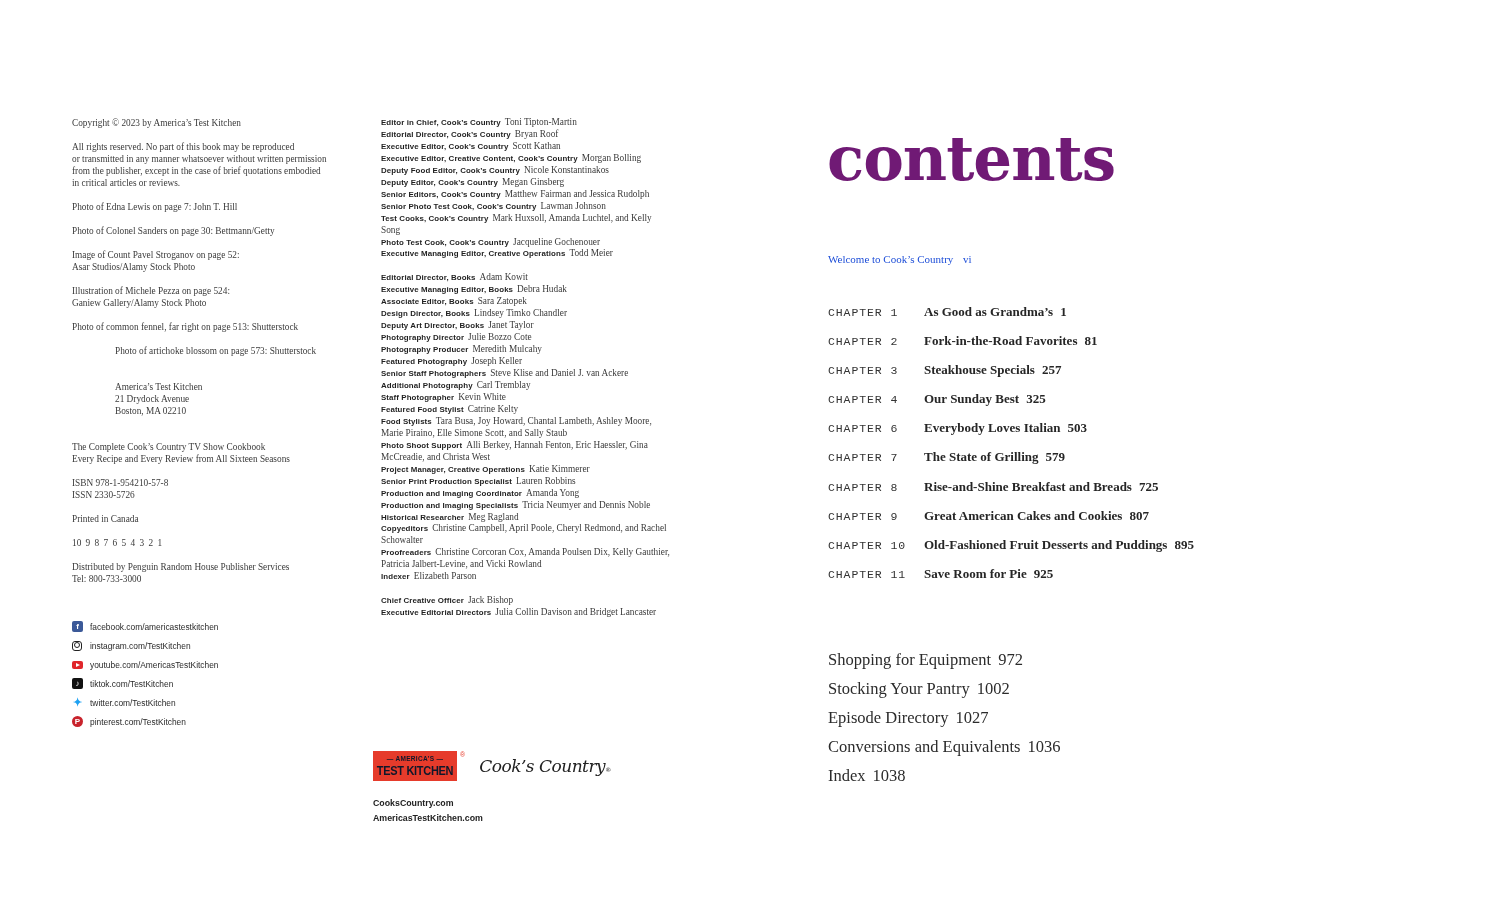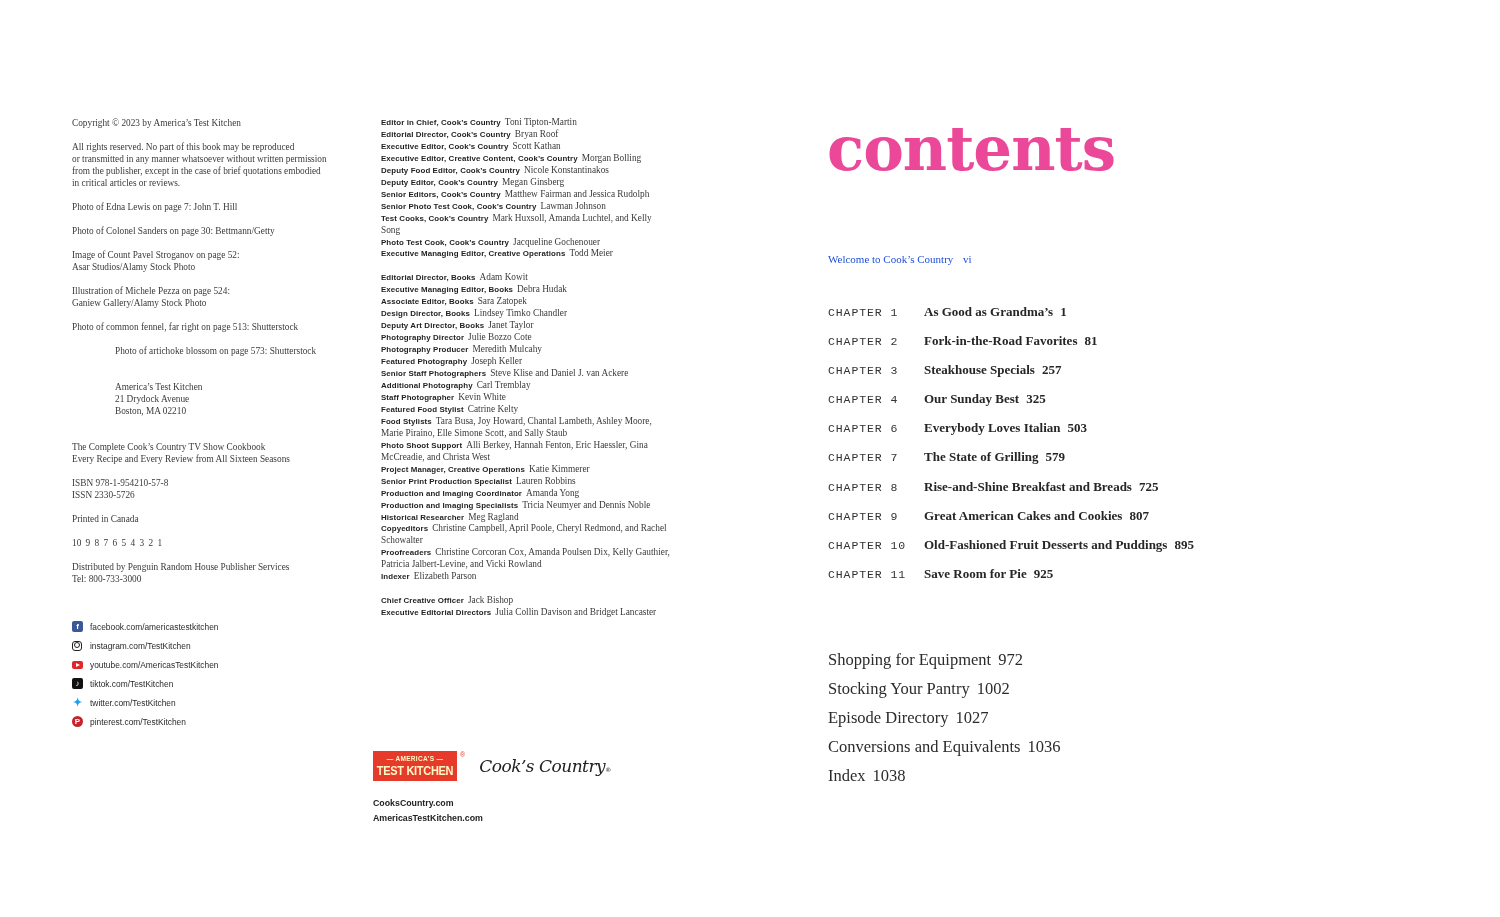--- a/index.html
+++ b/index.html
@@ -23,21 +23,21 @@
   .ic-pi { background: #c8232c; border-radius: 50%; }
 
   
   #col-credits { position: absolute; left: 373px; top: 117px; width: 300px; font-size: 9.3px; line-height: 11.95px; color: #3a3a3a; }
   .credit { margin: 0; padding-left: 8px; }
   .credit .role { font-family: "Liberation Sans", sans-serif; font-weight: bold; font-size: 7.9px; color: #1f1f1f; margin-right: 4px; letter-spacing: 0.1px; }
   .credit .names { font-family: "Liberation Serif", serif; font-size: 9.3px; color: #3a3a3a; }
   .credit-group { margin-bottom: 12px; }
 
   #logos { position: absolute; left: 373px; top: 751px; display: flex; align-items: center; }
-  #atk-logo { width: 84px; height: 30px; background: #e63b2b; color: #fef9c3; display: flex; flex-direction: column; align-items: center; justify-content: center; font-family: "Liberation Sans", sans-serif; font-weight: bold; line-height: 1; }
+  #atk-logo { width: 84px; height: 30px; background: #e63b2b; color: #0f172a; display: flex; flex-direction: column; align-items: center; justify-content: center; font-family: "Liberation Sans", sans-serif; font-weight: bold; line-height: 1; }
   #atk-logo .top { font-size: 6.5px; letter-spacing: 0.3px; }
   #atk-logo .bottom { font-size: 11px; letter-spacing: -0.3px; margin-top: 2px; transform: scaleY(1.15); }
   .reg { font-family: "Liberation Sans", sans-serif; font-size: 7px; color: #e63b2b; align-self: flex-start; margin-left: 3px; }
   #cc-logo { font-family: "DejaVu Serif", serif; font-style: italic; font-size: 17px; color: #222; margin-left: 14px; letter-spacing: -0.5px; }
   #cc-logo .reg2 { font-size: 6px; color: #222; font-style: normal; }
 
   #web-links { position: absolute; left: 373px; top: 796px; font-family: "Liberation Sans", sans-serif; font-size: 8.8px; font-weight: bold; line-height: 14.5px; color: #222; }
 
   
   #toc-title { position: absolute; left: 827px; top: 118px; font-family: "DejaVu Serif", serif; font-weight: bold; font-size: 61px; letter-spacing: -1px; color: #4a6b84; line-height: 1; }
@@ -158,21 +158,21 @@
   </div>
   <span class="reg">®</span>
   <span id="cc-logo"><span>Cook’s Country</span><span class="reg2">®</span></span>
 </div>
 
 <div id="web-links">
   <div>CooksCountry.com</div>
   <div>AmericasTestKitchen.com</div>
 </div>
 
-<div id="toc-title" style="color: #ec4899;">contents</div>
+<div id="toc-title" style="color: #701a75; margin-top: 10px;">contents</div>
 
 <div id="welcome">
   <span>Welcome to Cook’s Country</span>
   <span class="page">vi</span>
 </div>
 
 <div id="chapters">
     <div class="chapter-row">
       <span class="chapter-num">CHAPTER 1</span>
       <span class="chapter-title"><span>As Good as Grandma’s</span><span class="page">1</span></span>

